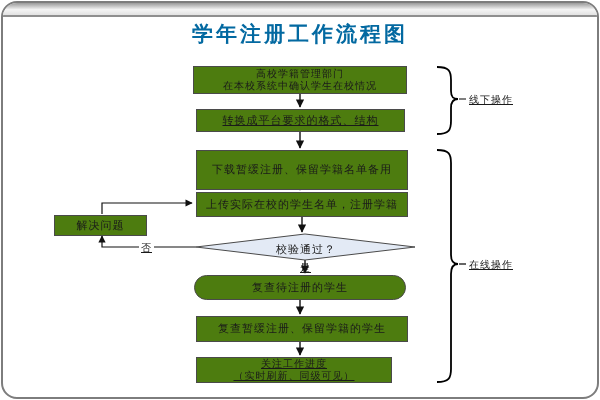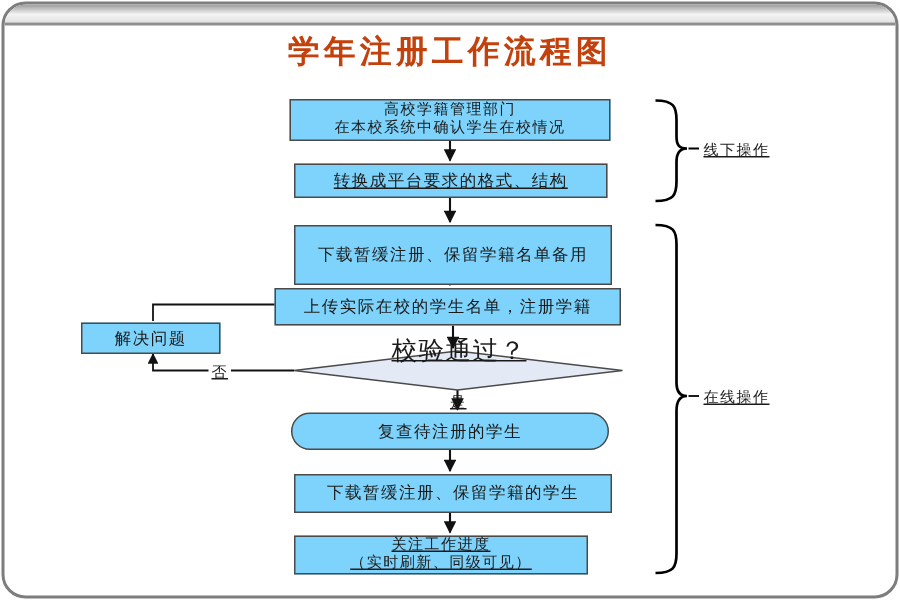--- a/index.html
+++ b/index.html
@@ -17,38 +17,38 @@
   .titlebar{
     height:12px;
     background:linear-gradient(#9a9a9a,#f4f4f4 55%,#e2e2e2);
     border-bottom:2px solid #8f8f8f;
   }
   .canvas{position:absolute;left:0;top:0;width:594px;height:394px;}
   svg.overlay{position:absolute;left:0;top:0;width:594px;height:394px;}
   .page-title{
     position:absolute;left:97px;top:17px;width:400px;
     text-align:center;font-size:21px;font-weight:bold;letter-spacing:3px;
-    color:#c2410c;
+    color:#0369a1;
   }
   .node{
     position:absolute;box-sizing:border-box;
-    background:#7dd3fc;border:1px solid #4a4a4a;
+    background:#4d7c0f;border:1px solid #4a4a4a;
     display:flex;flex-direction:column;align-items:center;justify-content:center;
     text-align:center;font-size:11px;letter-spacing:1px;line-height:12px;
   }
   .node.small{font-size:10px;letter-spacing:1px;}
   .stadium{border-radius:13px;}
   .freelabel{
     position:absolute;font-size:10px;letter-spacing:1px;white-space:nowrap;text-decoration:underline;
   }
   .onLine{background:#ffffff;padding:0 2px;}
   .diamond-label{
-    position:absolute;left:193px;top:216px;width:220px;height:28px;
+    position:absolute;left:193px;top:232px;width:220px;height:28px;
     display:flex;align-items:center;justify-content:center;
-    font-size:17px;letter-spacing:1px;text-decoration:underline;
+    font-size:11px;letter-spacing:1px;
   }
 </style>
 </head>
 <body>
 
 <div class="window">
   <div class="titlebar"></div>
 
   <div class="canvas">
 
@@ -84,32 +84,32 @@
 
     <div class="node small" style="left:190px;top:63px;width:214px;height:28px;">
       <div>高校学籍管理部门</div>
       <div>在本校系统中确认学生在校情况</div>
     </div>
 
     <div class="node" style="left:193px;top:106px;width:209px;height:23px;text-decoration:underline;">转换成平台要求的格式、结构</div>
 
     <div class="node" style="left:193px;top:147px;width:212px;height:40px;">下载暂缓注册、保留学籍名单备用</div>
 
-    <div class="node" style="left:180px;top:189px;width:231px;height:25px;">上传实际在校的学生名单，注册学籍</div>
+    <div class="node" style="left:193px;top:189px;width:212px;height:25px;">上传实际在校的学生名单，注册学籍</div>
 
     <div class="diamond-label">校验通过？</div>
 
     <div class="freelabel" style="left:297px;top:258px;">是</div>
     <div class="freelabel onLine" style="left:136px;top:238px;">否</div>
 
     <div class="node stadium" style="left:191px;top:272px;width:212px;height:25px;">复查待注册的学生</div>
 
     <div class="node" style="left:51px;top:212px;width:93px;height:21px;">解决问题</div>
 
-    <div class="node" style="left:193px;top:313px;width:212px;height:26px;">下载暂缓注册、保留学籍的学生</div>
+    <div class="node" style="left:193px;top:313px;width:212px;height:26px;">复查暂缓注册、保留学籍的学生</div>
 
     <div class="node small" style="left:193px;top:354px;width:196px;height:26px;text-decoration:underline;">
       <div>关注工作进度</div>
       <div>（实时刷新、同级可见）</div>
     </div>
 
     <div class="freelabel" style="left:466px;top:90px;">线下操作</div>
     <div class="freelabel" style="left:466px;top:255px;">在线操作</div>
 
   </div>

